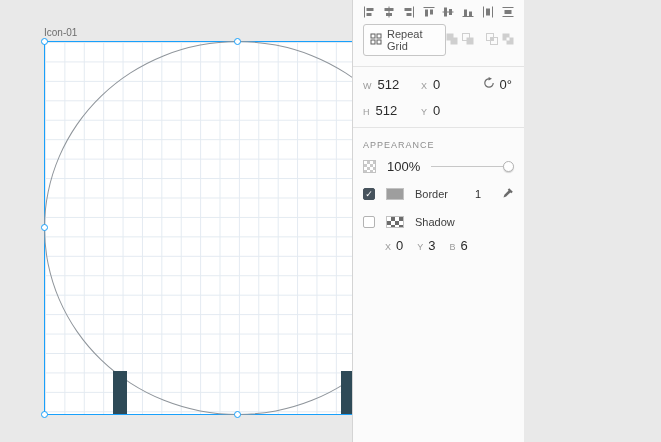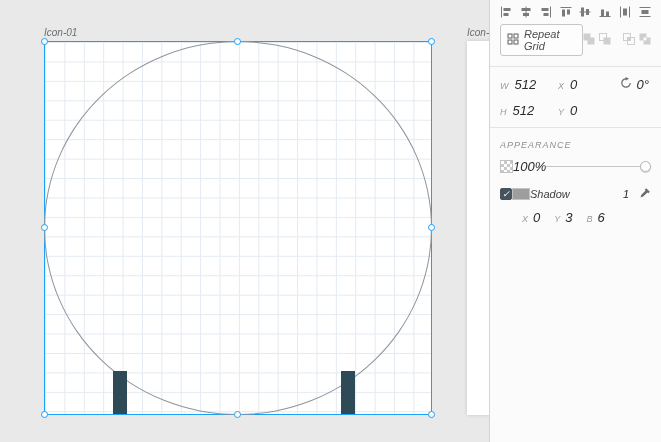--- a/index.html
+++ b/index.html
@@ -1,18 +1,18 @@
 <!DOCTYPE html>
 <html><head>
 <meta charset="utf-8">
 <style>
   * { margin:0; padding:0; box-sizing:border-box; }
   html,body { width:661px; height:442px; overflow:hidden; }
   body { font-family:"Liberation Sans", sans-serif; background:#e9e9e9; }
-  .app { position:relative; width:661px; height:442px;font-style:italic; }
+  .app { position:relative; width:524px; height:442px; }
 
   
   .canvas { position:absolute; left:0; top:0; width:489px; height:442px; background:#e9e9e9; overflow:hidden; }
   .artboard-title { position:absolute; font-size:10px; color:#6d6d6d; white-space:nowrap; }
   .t1 { left:44px; top:27px; }
   .t2 { left:467px; top:27px; }
   .artboard { position:absolute; background:#fff; box-shadow:0 0 4px rgba(0,0,0,.14); }
   .ab1 {
     left:44px; top:41px; width:388px; height:374px;
     background-image:
@@ -41,21 +41,21 @@
   .bool-group { margin-left:auto; display:flex; gap:4px; align-items:center; }
   .bool-group .gap { width:4px; }
   .hr { height:1px; background:#e4e4e4; margin:4px 0; }
   .t-row { display:flex; align-items:center; padding:0 10px; height:26px; }
   .t-field { display:flex; align-items:baseline; gap:6px; }
   .f1 { width:58px; } .f2 { width:46px; }
   .t-lab { font-size:9px; color:#9b9b9b; }
   .t-val { font-size:13px; color:#2b2b2b; }
   .rot-group { margin-left:auto; display:flex; align-items:center; gap:5px; padding-right:2px; }
   .sec-header { padding:8px 10px 2px 10px; font-size:9px; letter-spacing:1px; color:#8e8e8e; }
-  .a-row { display:flex; align-items:center; gap:0; padding:0 10px; height:28px; }
+  .a-row { display:flex; align-items:center; gap:11px; padding:0 10px; height:28px; }
   .checker {
     width:13px; height:13px; border:1px solid #c2c2c2; flex:0 0 auto;
     background-image:
       linear-gradient(45deg,#c9c9c9 25%,transparent 25%,transparent 75%,#c9c9c9 75%),
       linear-gradient(45deg,#c9c9c9 25%,transparent 25%,transparent 75%,#c9c9c9 75%);
     background-size:6px 6px; background-position:0 0,3px 3px; background-color:#fff;
   }
   .slider { position:relative; flex:1; height:12px; }
   .slider .track { position:absolute; left:0; right:0; top:6px; height:1px; background:#c7c7c7; }
   .slider .knob { position:absolute; right:0; top:1px; width:11px; height:11px; border-radius:50%; background:#fff; border:1px solid #b3b3b3; box-shadow:0 1px 1px rgba(0,0,0,.15); }
@@ -234,27 +234,32 @@
       <div class="slider">
         <div class="track"></div>
         <div class="knob"></div>
       </div>
     </div>
 
 
     <div class="a-row">
       <span class="cb checked"></span>
       <span class="swatch sw-border"></span>
-      <span class="a-label">Shadow</span>
+      <span class="a-label">Border</span>
       <span class="b-width">1</span>
       <span><svg width="12" height="12" viewBox="0 0 12 12">
             <path d="M7.2 1.2 L10.8 4.8 L9.3 6.3 L8.4 5.4 L4.2 9.6 L1.5 10.5 L2.4 7.8 L6.6 3.6 L5.7 2.7 Z" fill="#6b6b6b"></path>
           </svg></span>
     </div>
 
+    <div class="a-row">
+      <span class="cb"></span>
+      <span class="swatch sw-shadow"></span>
+      <span class="a-label">Shadow</span>
+    </div>
 
     <div class="shadow-params">
       <span class="pair">
         <span class="t-lab">X</span>
         <span class="t-val">0</span>
       </span>
       <span class="pair">
         <span class="t-lab">Y</span>
         <span class="t-val">3</span>
       </span>

